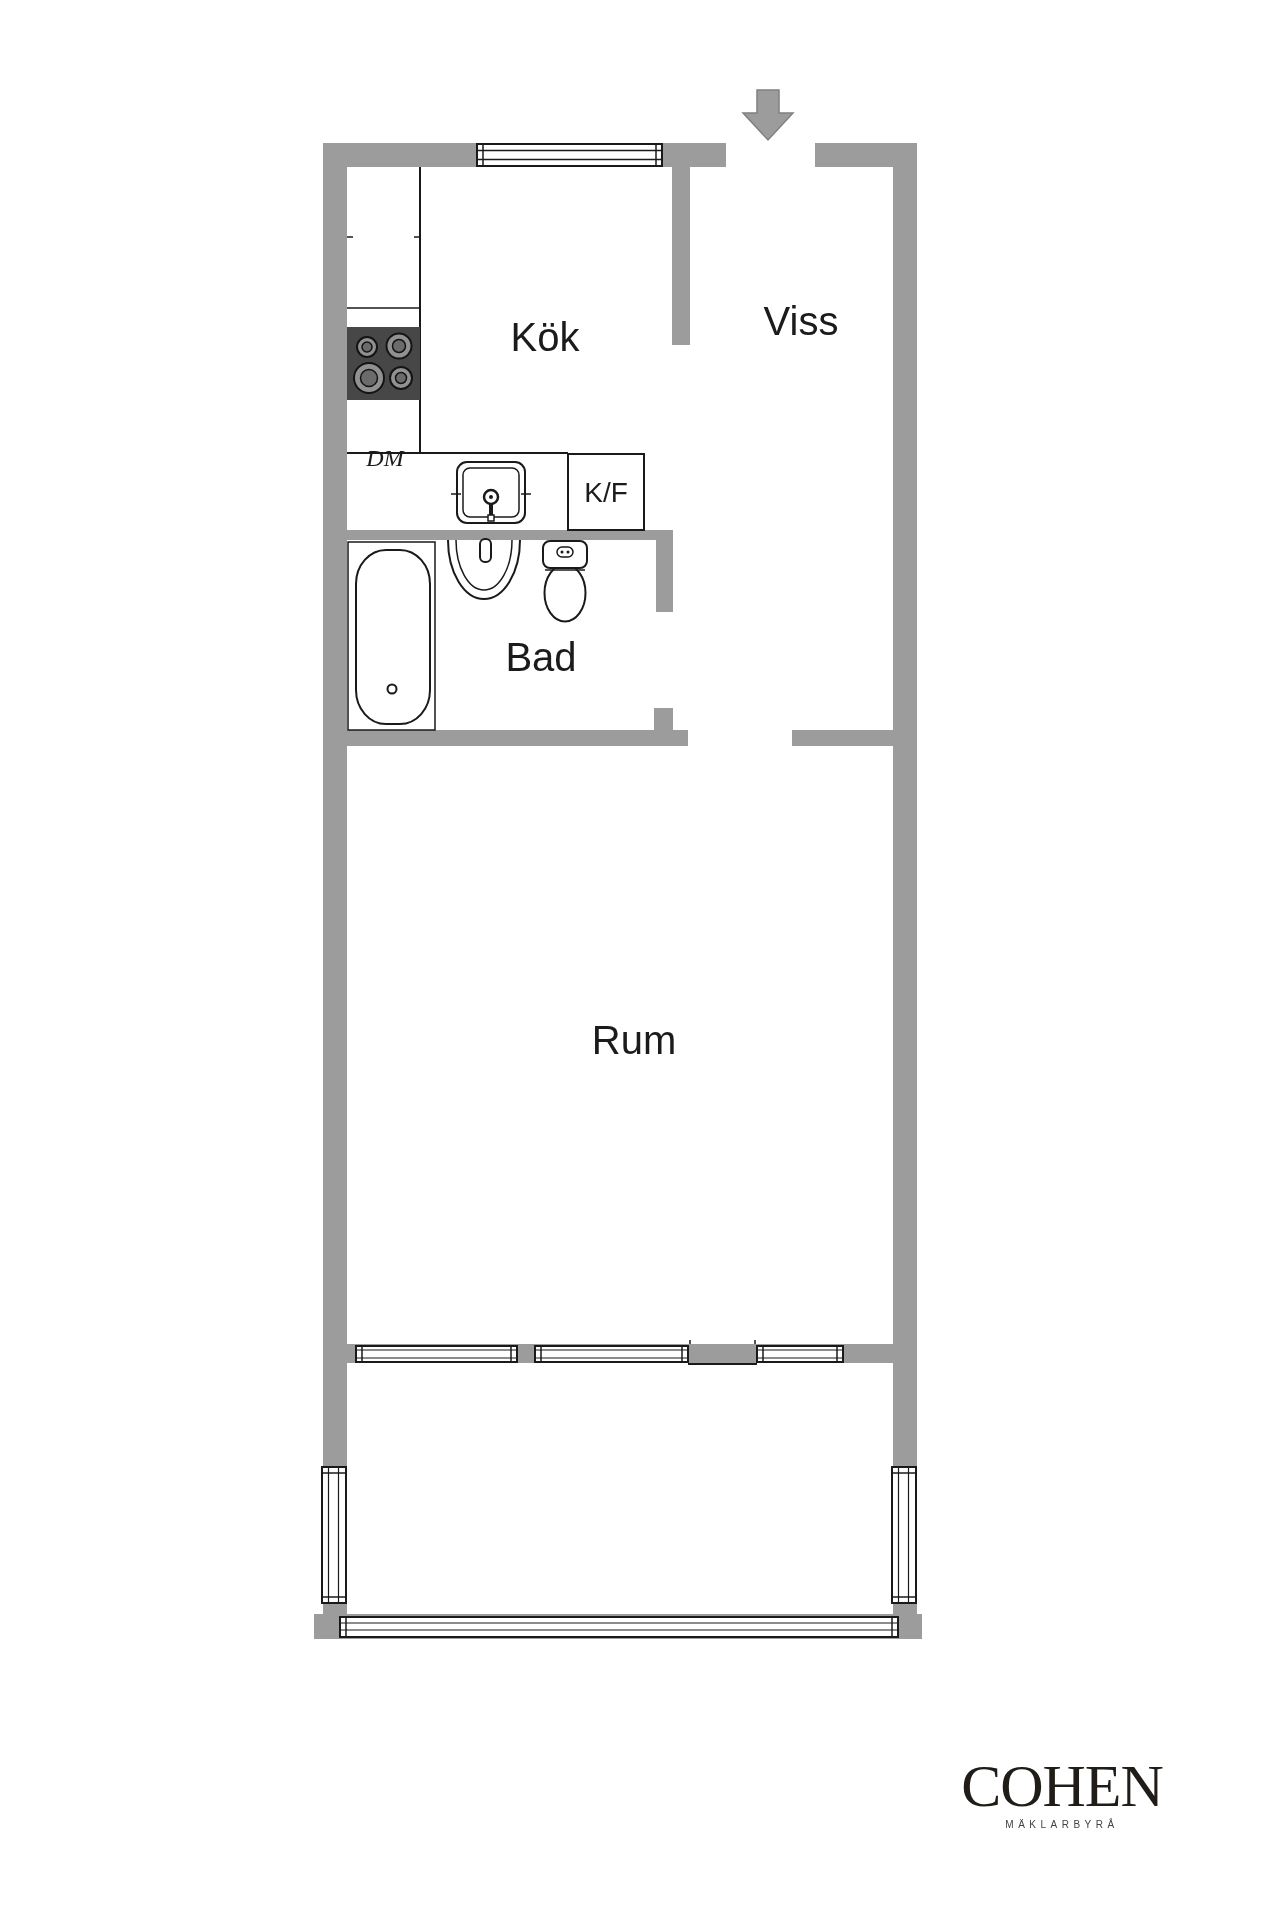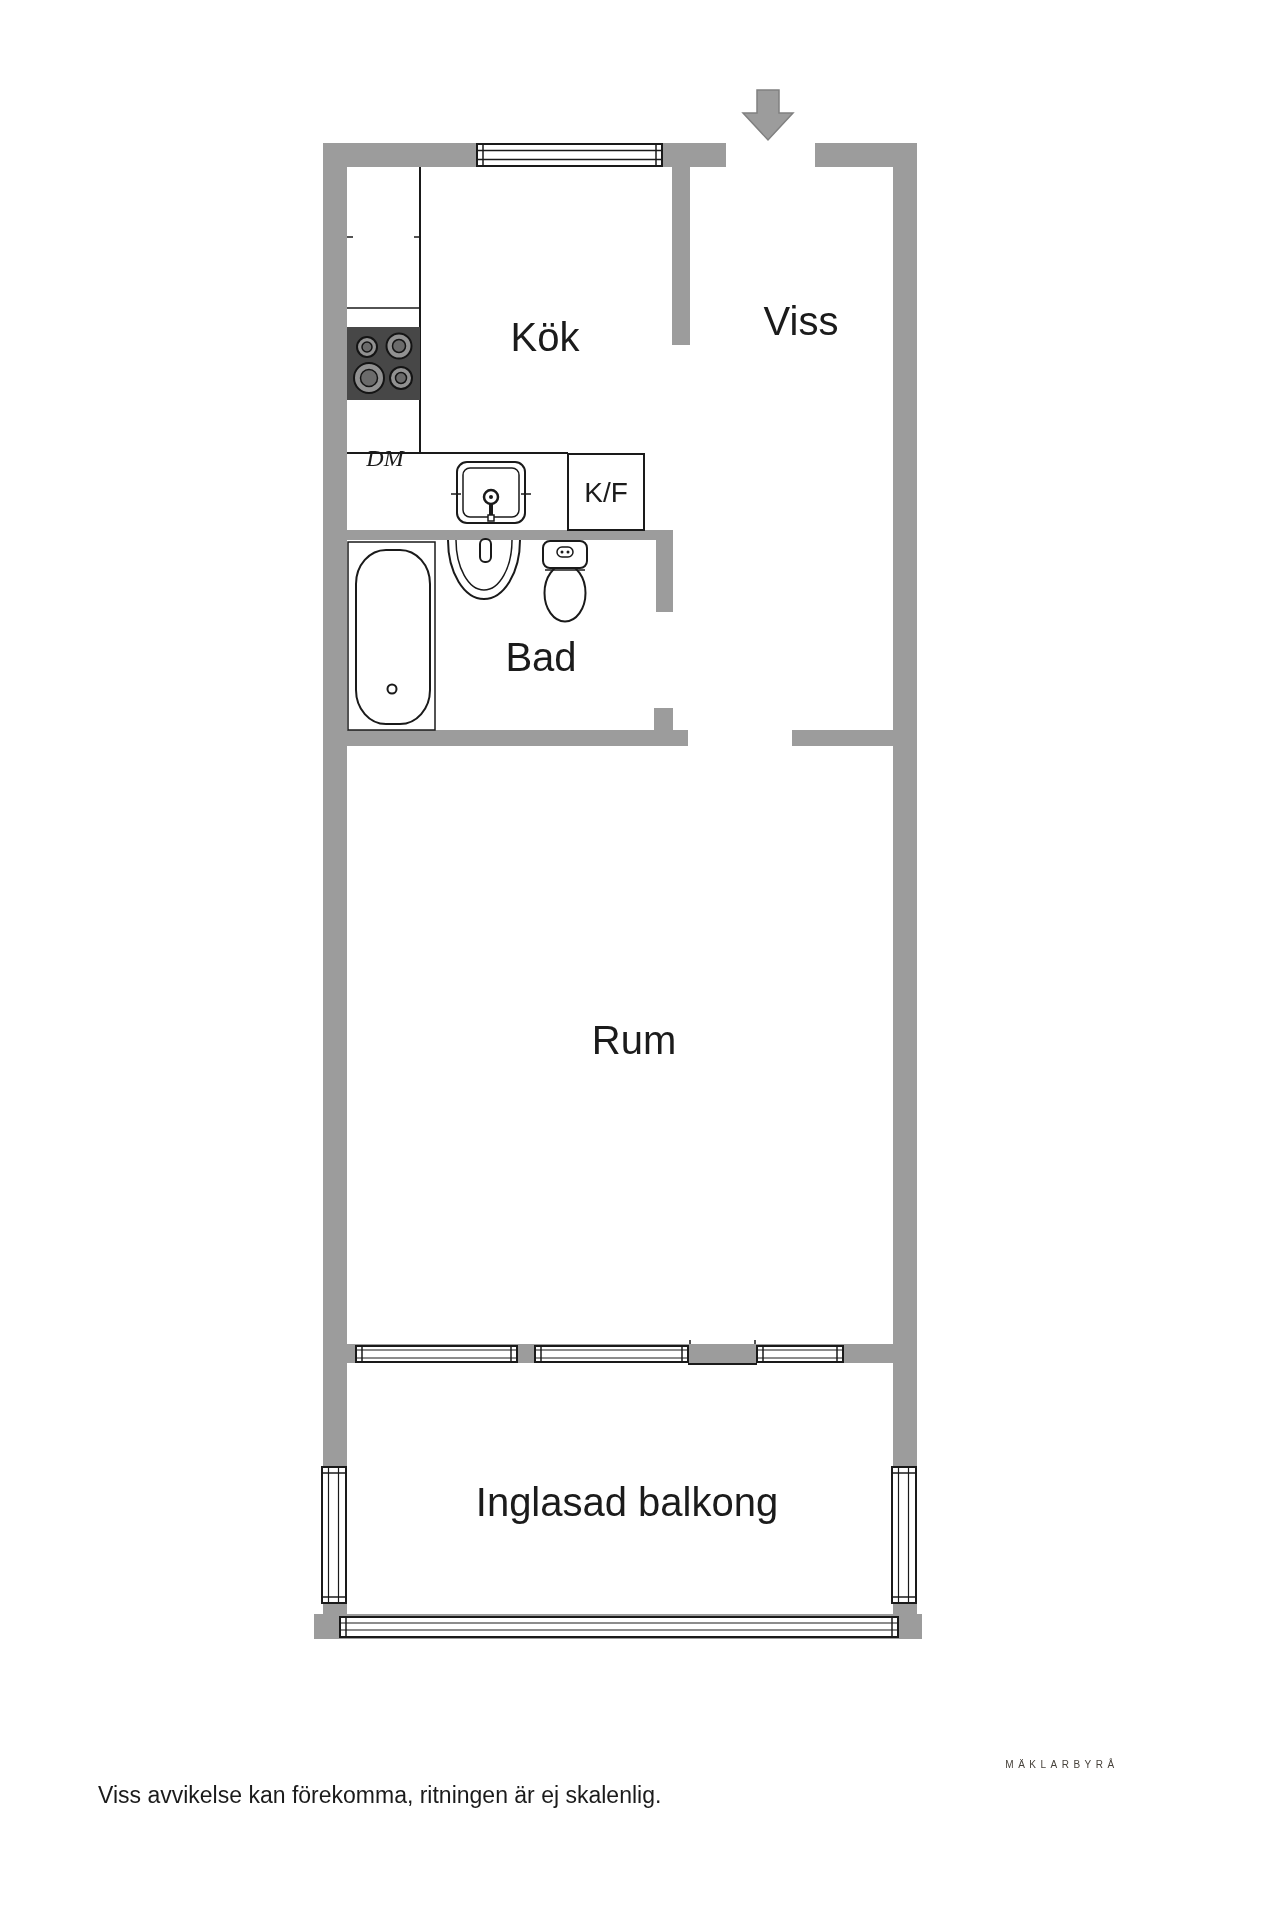--- a/index.html
+++ b/index.html
@@ -198,25 +198,24 @@
   </svg>
 
   <div class="label" style="left:545px;top:337px">Kök</div>
 
   <div class="label" style="left:801px;top:321px">Viss</div>
 
   <div class="label" style="left:541px;top:657px">Bad</div>
 
   <div class="label" style="left:634px;top:1040px">Rum</div>
 
-  <div class="label" style="left:627px;top:1502px">Inglasad balkong</div>
 
   <div class="label label-dm" style="left:385px;top:426px">DM</div>
 
   <div class="label label-kf" style="left:606px;top:493px">K/F</div>
 
-  <div class="disclaimer">Viss avvikelse kan förekomma, ritningen är ej skalenlig.</div>
 
   <div class="brand">
+    <div class="brand-name">COHEN</div>
     <div class="brand-tagline">MÄKLARBYRÅ</div>
   </div>
 
 </div>
 
 </body></html>

